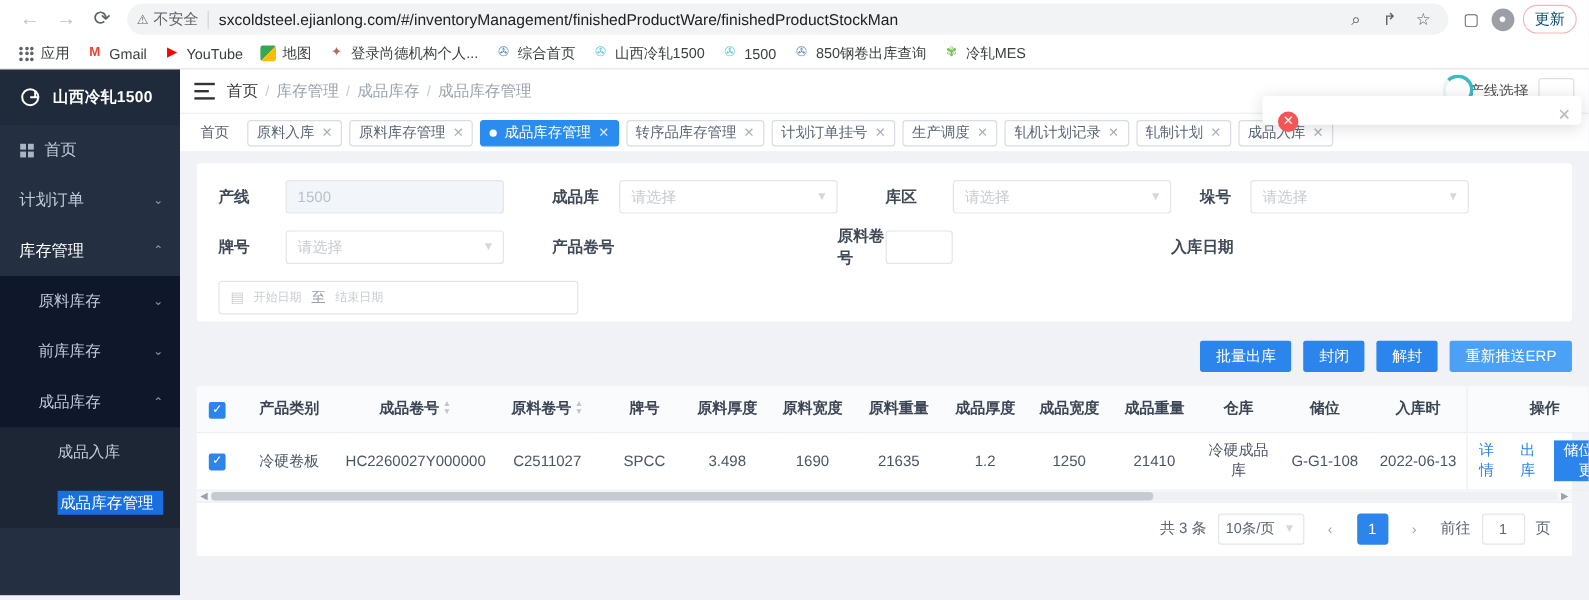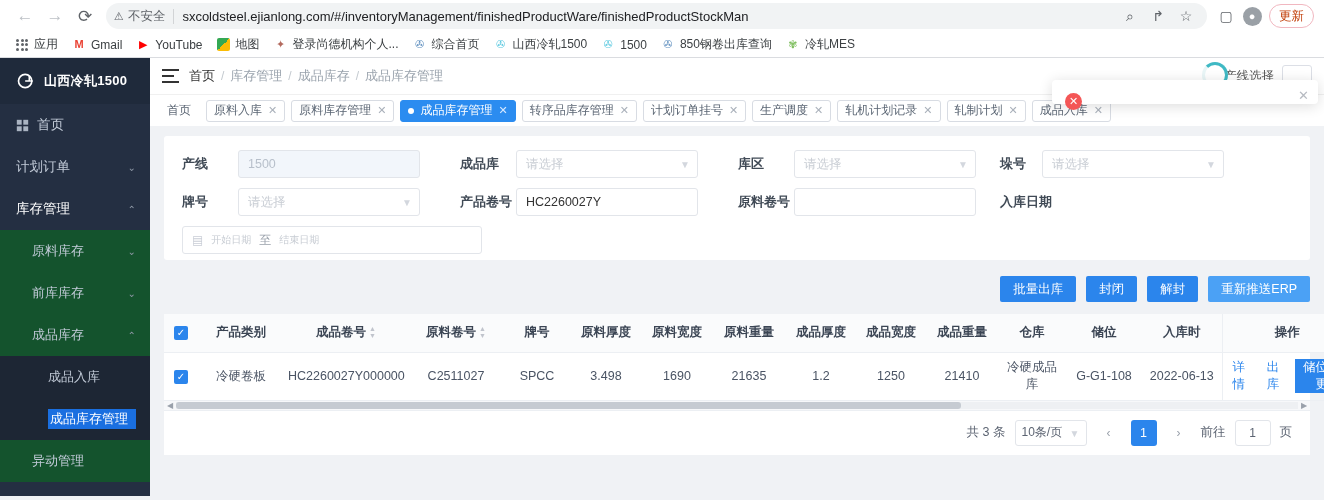--- a/index.html
+++ b/index.html
@@ -46,21 +46,21 @@
     justify-content: center; color: #5f6368; font-size: 14px;
     flex: 0 0 auto;
   }
   .avatar-circle {
     width: 19px; height: 19px; border-radius: 50%; background: #9aa0a6;
     display: flex; align-items: center; justify-content: center;
     color: #fff; font-size: 11px;
   }
   .update-pill {
     height: 24px; border: 1px solid #f1b7c0; border-radius: 12px;
-    color: #c2410c; font-size: 12.5px; display: flex; align-items: center;
+    color: #0c4a6e; font-size: 12.5px; display: flex; align-items: center;
     padding: 0 9px; margin-left: 4px; background: #fff; white-space: nowrap;
   }
 
   
   .bookmarks-row {
     height: 26px; display: flex; align-items: center; gap: 0;
     padding: 0 8px; background: #fff; border-bottom: 1px solid #dadce0;
   }
   .bm {
     display: flex; align-items: center; gap: 5px; padding: 2px 7px;
@@ -97,21 +97,21 @@
   }
   .menu-item {
     height: 42px; display: flex; align-items: center;
     padding: 0 14px 0 16px; font-size: 13.5px; color: #c2cbd8;
     gap: 8px; position: relative;
   }
   .menu-item .label { flex: 1 1 auto; }
   .menu-item .caret { font-size: 10px; color: #8d97a5; }
   .menu-item.home { color: #c2cbd8; }
   .menu-item.open-parent { background: #242f42; color: #ffffff; }
-  .submenu { background: #14532d; }
+  .submenu { background: #0f172a; }
   .submenu .menu-item { padding-left: 32px; font-size: 13px; }
   .submenu2 { background: #1d2634; }
   .submenu2 .menu-item { padding-left: 48px; font-size: 13px; }
   .menu-item.active .label { color: #ffffff; background: #1a6fe0; padding: 1px 2px; }
   .dash-icon { width: 13px; height: 13px; flex: 0 0 auto; }
 
   
   .main { flex: 1 1 auto; display: flex; flex-direction: column; background: #f0f2f5; min-width: 0; position: relative; }
 
   .topbar {
@@ -420,23 +420,20 @@
 
       <div class="submenu2">
         <div class="menu-item">
           <span class="label">成品入库</span>
         </div>
         <div class="menu-item active">
           <span class="label">成品库存管理</span>
         </div>
       </div>
 
-      <div class="menu-item">
-        <span class="label">异动管理</span>
-      </div>
     </div>
   </div>
 
   <div class="main">
 
     <div class="topbar">
       <div class="collapse-icon">
           <i></i>
           <i></i>
           <i></i>
@@ -531,23 +528,20 @@
           </div>
 
           <div class="flabel">牌号</div>
           <div class="fctl">
             <input class="finput" placeholder="请选择" style="">
             <span class="caret-down">▼</span>
           </div>
           <div></div>
 
           <div class="flabel">产品卷号</div>
-          <div class="fctl">
-            <input class="finput" value="HC2260027Y" style="">
-          </div>
           <div></div>
 
           <div class="flabel">原料卷号</div>
           <div class="fctl">
             <input class="finput" value="" style="">
           </div>
           <div></div>
 
           <div class="flabel" style="white-space:nowrap">入库日期</div>
           <div class="daterange">

